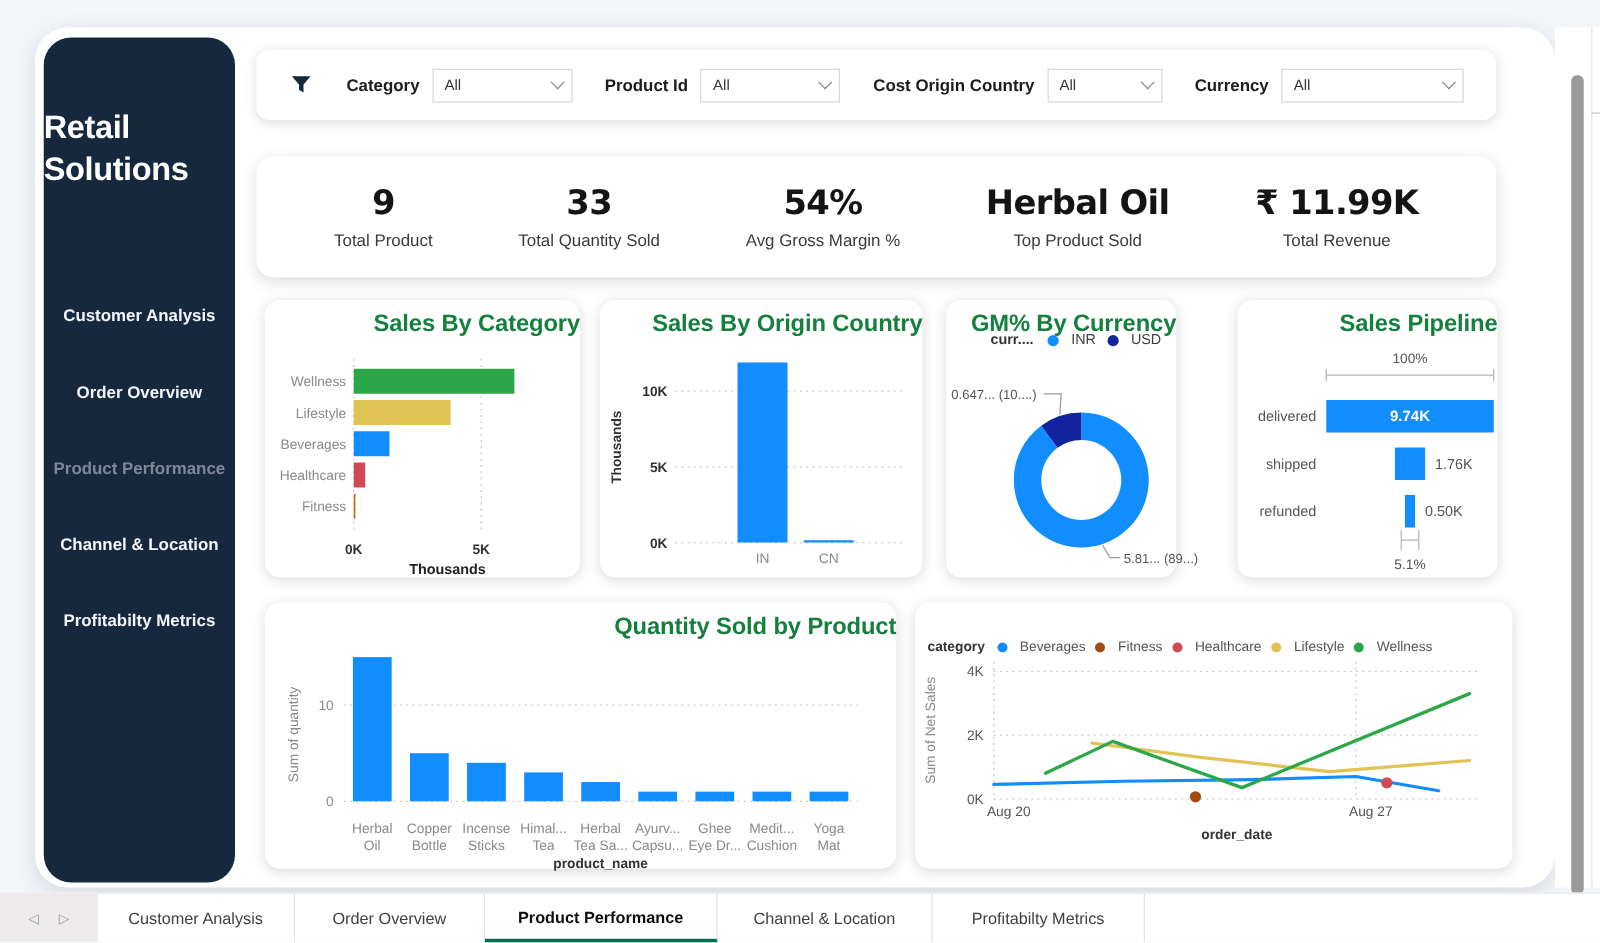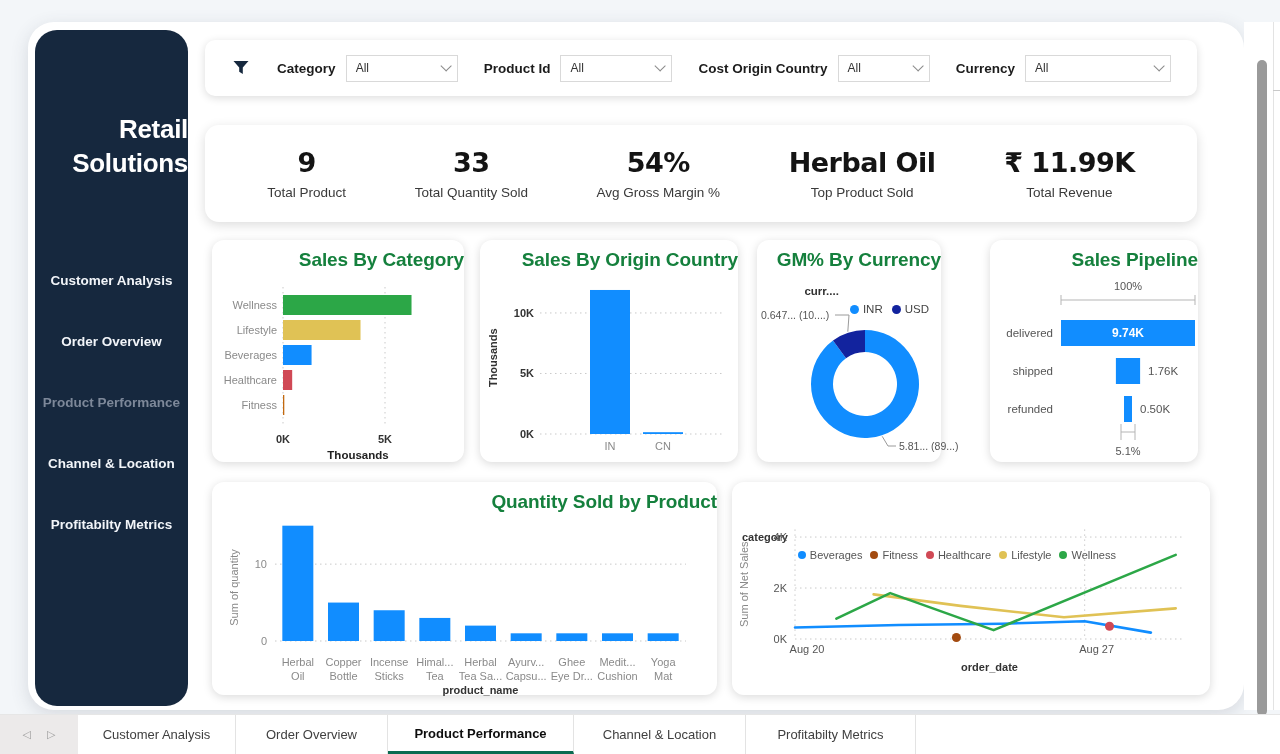--- a/index.html
+++ b/index.html
@@ -15,21 +15,21 @@
     position:absolute; left:28px; top:22px; width:1216px; height:688px;
     background:#ffffff; border-radius:26px;
     box-shadow:0 5px 18px rgba(60,70,90,.16);
   }
   
   .sidebar {
     position:absolute; left:35px; top:30px; width:153px; height:676px;
     background:#16283E; border-radius:22px; color:#fff; z-index:3;
   }
   .side-title {
-    padding-top:82px; text-align:right; font-size:26px; font-weight:700;
+    padding-top:54px; text-align:left; font-size:26px; font-weight:700;
     line-height:1.32; letter-spacing:-.3px;
   }
   .side-nav { margin-top:92px; display:flex; flex-direction:column; gap:46px; }
   .nav-item {
     text-align:center; font-size:13.5px; font-weight:700; color:#f2f5f9;
     cursor:pointer; padding:0 6px;
   }
   .nav-item.disabled { color:#7d8899; }
   
   .filter-bar {
@@ -80,21 +80,21 @@
   
   .donut-legend {
     position:absolute; top:26px; right:12px; display:flex; align-items:center; gap:9px;
     font-size:11.5px; color:#444;
   }
   .line-legend {
     position:absolute; top:30px; left:10px; display:flex; align-items:center; gap:8px;
     font-size:11px; color:#555; white-space:nowrap;
   }
   .legend-title { font-weight:700; color:#333; margin-right:2px; }
-  .legend-item { display:flex; align-items:center; gap:4px; cursor:pointer;margin-top:37px; }
+  .legend-item { display:flex; align-items:center; gap:10px; cursor:pointer; }
   .dot { width:9px; height:9px; border-radius:50%; display:inline-block; }
   
   .gutter { position:absolute; right:0; top:22px; width:36px; height:688px; background:#fff; z-index:1; }
   .v-divider { position:absolute; left:1273px; top:22px; width:1px; height:688px; background:#e3e3e3; z-index:4; }
   .h-tick { position:absolute; left:1273px; top:90px; width:7px; height:1px; background:#c9c9c9; z-index:4; }
   .scroll-thumb {
     position:absolute; left:1257px; top:60px; width:10px; height:656px;
     background:#9a9a9a; border-radius:6px; z-index:4; cursor:pointer;
   }
   

